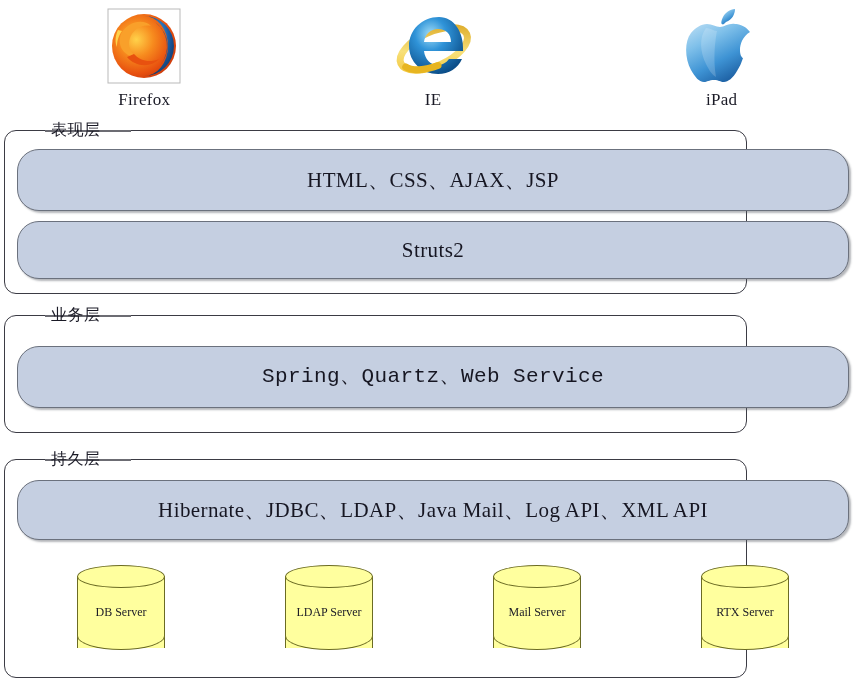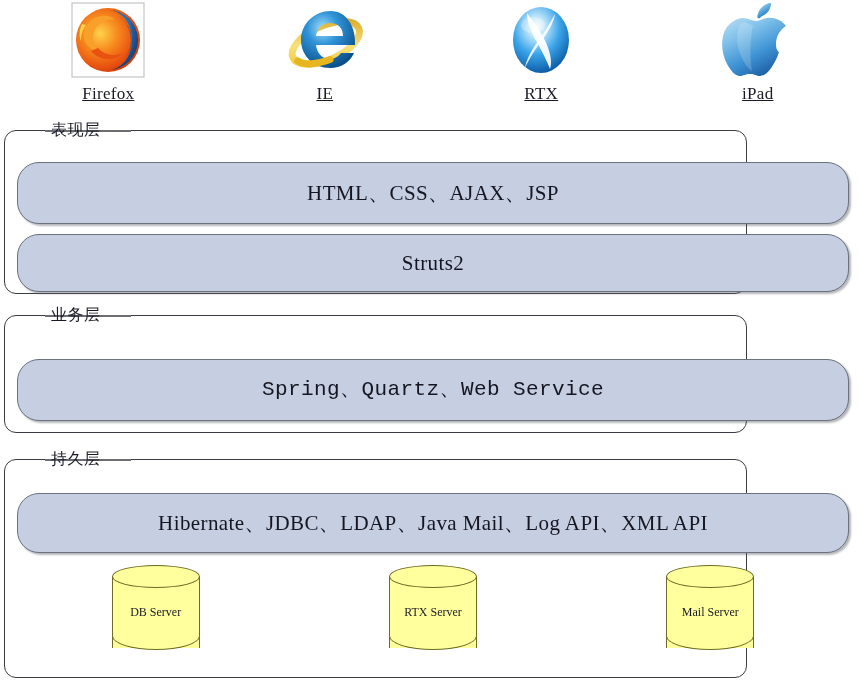--- a/index.html
+++ b/index.html
@@ -25,21 +25,21 @@
     height: 122px;
     display: flex;
     align-items: flex-start;
   }
   .client-cell {
     flex: 1 1 0;
     display: flex;
     flex-direction: column;
     align-items: center;
     justify-content: flex-start;
-    text-decoration: underline;
+    padding-top: 6px;
   }
   .client-icon {
     width: 86px;
     height: 80px;
     display: flex;
     align-items: center;
     justify-content: center;
   }
   .client-label {
     margin-top: 4px;
@@ -86,21 +86,20 @@
     left: 12px;
     width: 832px;
     box-sizing: border-box;
     background: #c5cfe1;
     border: 1.4px solid #6b717d;
     border-radius: 22px;
     display: flex;
     align-items: center;
     justify-content: center;
     box-shadow: 2px 2px 2px rgba(90,95,105,.45);
-    margin-top: 13px;
   }
   .tech-bar span {
     font-size: 21px;
     line-height: 26px;
     letter-spacing: .4px;
     color: #161622;
   }
   #bar-web    { top: 18px;  height: 62px; }
   #bar-struts { top: 90px;  height: 58px; }
   #bar-mid    { top: 30px;  height: 62px; font-family: Liberation Mono, monospace; }
@@ -229,39 +228,20 @@
         <path d="M47 10 c-17 0 -30 13 -30 29 c0 16 13 28 29 28 c11 0 20 -6 24 -15 l-13 0 c-3 4 -7 6 -11 6 c-8 0 -13 -6 -14 -14 l39 0 c1 -19 -9 -34 -24 -34 z
                  M32 35 c1 -8 7 -13 14 -13 c8 0 13 5 13 13 z" fill="url(#ieBlue)"></path>
         <g transform="rotate(-24 41 40)">
           <path d="M8 47 a36 17 0 0 0 30 12" fill="none" stroke="#e7b520" stroke-width="7" stroke-linecap="round"></path>
         </g>
       </svg>
     </div>
     <div class="client-label">IE</div>
   </div>
 
-  <div class="client-cell">
-    <div class="client-icon">
-      <svg width="76" height="78" viewBox="0 0 76 78" aria-hidden="true">
-        <defs>
-          <radialGradient id="rtxG" cx="42%" cy="30%" r="70%">
-            <stop offset="0%" stop-color="#ffffff"></stop>
-            <stop offset="22%" stop-color="#bfe6fb"></stop>
-            <stop offset="60%" stop-color="#3aa3e8"></stop>
-            <stop offset="100%" stop-color="#0d5fa8"></stop>
-          </radialGradient>
-        </defs>
-        <ellipse cx="38" cy="39" rx="28" ry="33" fill="url(#rtxG)"></ellipse>
-        <path d="M24 12 C34 26 40 34 44 44 C48 54 49 62 47 68 C44 60 38 48 32 38 C27 28 24 19 24 12 z" fill="#ffffff" opacity=".92"></path>
-        <path d="M52 13 C46 24 40 33 33 43 C27 52 23 60 22 67 C26 58 33 47 40 38 C47 28 51 20 52 13 z" fill="#ffffff" opacity=".85"></path>
-        <ellipse cx="30" cy="24" rx="12" ry="8" fill="#ffffff" opacity=".25"></ellipse>
-      </svg>
-    </div>
-    <div class="client-label">RTX</div>
-  </div>
 
   <div class="client-cell">
     <div class="client-icon">
       <svg width="72" height="80" viewBox="0 0 72 80" aria-hidden="true">
         <defs>
           <linearGradient id="apG" x1="0%" y1="0%" x2="60%" y2="100%">
             <stop offset="0%" stop-color="#bfe0f5"></stop>
             <stop offset="35%" stop-color="#7fc0ea"></stop>
             <stop offset="70%" stop-color="#3e93d4"></stop>
             <stop offset="100%" stop-color="#1f63a6"></stop>
@@ -319,33 +299,41 @@
 
     <div class="db-cell">
       <div class="cylinder">
         <div class="cyl-body"></div>
         <div class="cyl-bottom"></div>
         <div class="cyl-top"></div>
         <div class="cyl-label">DB Server</div>
       </div>
     </div>
 
+    <div class="db-cell">
+      <div class="cylinder">
+        <div class="cyl-body"></div>
+        <div class="cyl-bottom"></div>
+        <div class="cyl-top"></div>
+        <div class="cyl-label">LDAP Server</div>
+      </div>
+    </div>
+
+    <div class="db-cell">
+      <div class="cylinder">
+        <div class="cyl-body"></div>
+        <div class="cyl-bottom"></div>
+        <div class="cyl-top"></div>
+        <div class="cyl-label">Mail Server</div>
+      </div>
+    </div>
 
     <div class="db-cell">
       <div class="cylinder">
         <div class="cyl-body"></div>
         <div class="cyl-bottom"></div>
         <div class="cyl-top"></div>
         <div class="cyl-label">RTX Server</div>
       </div>
     </div>
 
-    <div class="db-cell">
-      <div class="cylinder">
-        <div class="cyl-body"></div>
-        <div class="cyl-bottom"></div>
-        <div class="cyl-top"></div>
-        <div class="cyl-label">Mail Server</div>
-      </div>
-    </div>
-
   </div>
 </div>
 
 </body></html>

